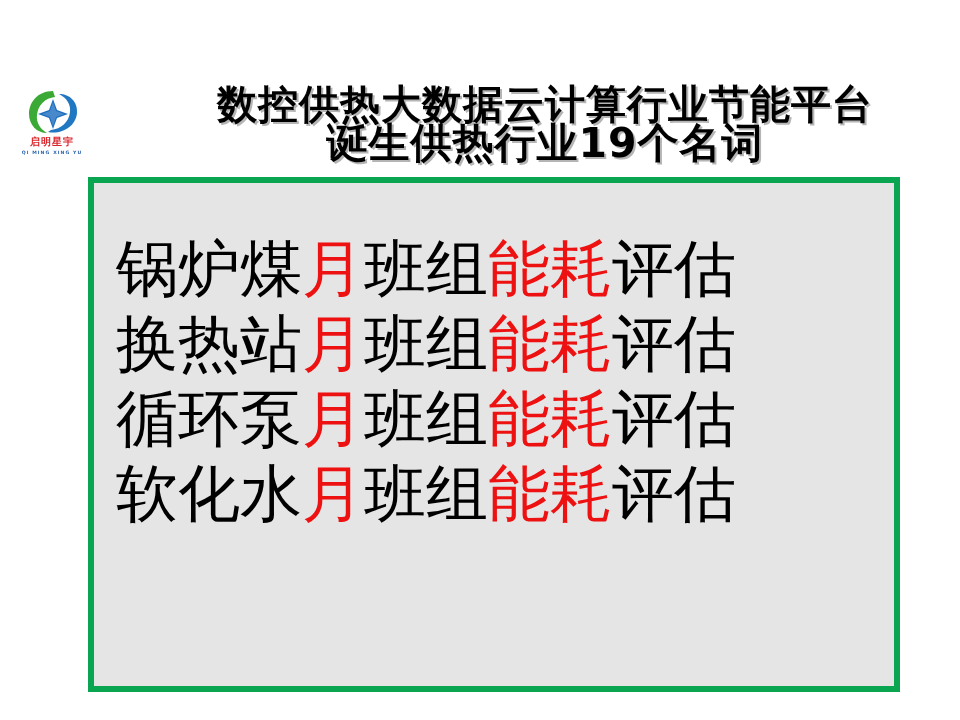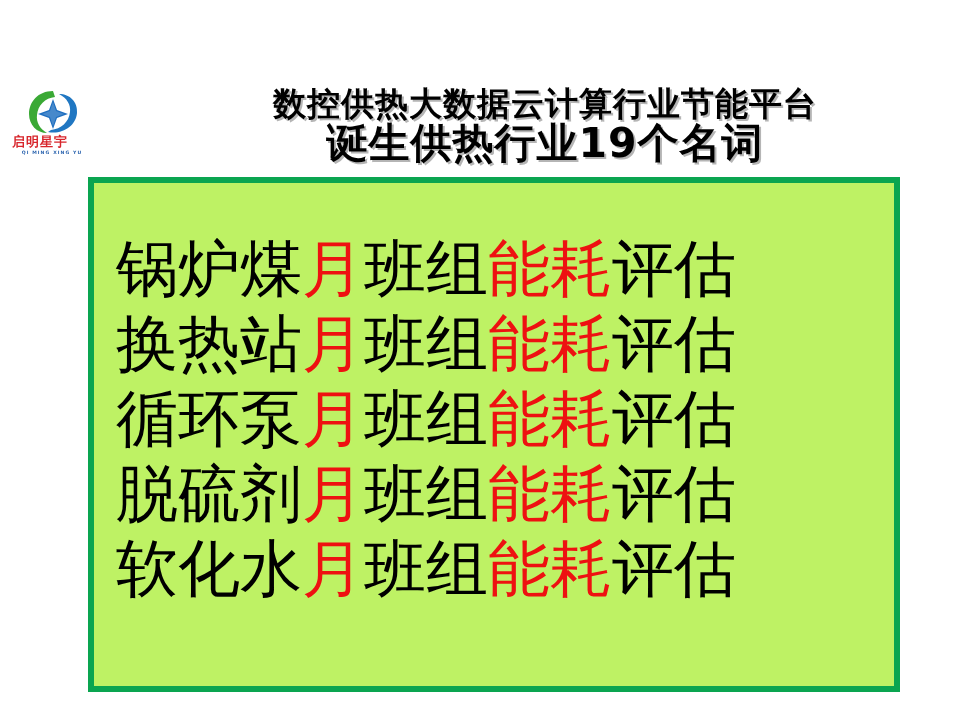--- a/index.html
+++ b/index.html
@@ -35,21 +35,22 @@
     left: 14px;
     top: 0;
     width: 54px;
     height: 48px;
   }
   .logo-name {
     position: absolute;
     left: 0;
     top: 47px;
     width: 80px;
-    font-size: 13px;
+    text-align: center;
+    font-size: 10px;
     font-weight: bold;
     color: #d8262c;
     letter-spacing: 1px;
     line-height: 14px;
     white-space: nowrap;
   }
   .logo-sub {
     position: absolute;
     left: 0;
     top: 62px;
@@ -73,38 +74,38 @@
   }
   .title-line {
     font-family: "DejaVu Sans", "Liberation Sans", sans-serif;
     font-weight: bold;
     color: #000000;
     letter-spacing: 1px;
     white-space: nowrap;
     text-shadow: 2px 2px 0 rgba(120,120,120,0.55);
   }
   .title-line-1 {
-    font-size: 33px;
+    font-size: 40px;
     line-height: 40px;
   }
   .title-line-2 {
     font-size: 41px;
     line-height: 38px;
   }
 
   
   .content-box {
     position: absolute;
     left: 88px;
     top: 177px;
     width: 812px;
     height: 515px;
     border: 6px solid #0aa550;
     box-sizing: border-box;
-    background: #bef264;
+    background: #e5e5e5;
   }
 
   .rows {
     position: absolute;
     left: 22px;
     top: 48px;
     right: 10px;
   }
   .row {
     font-family: "DejaVu Serif", "Liberation Serif", serif;
@@ -136,18 +137,17 @@
   <div class="title-block">
     <div class="title-line title-line-1">数控供热大数据云计算行业节能平台</div>
     <div class="title-line title-line-2">诞生供热行业19个名词</div>
   </div>
 
   <div class="content-box">
     <div class="rows" id="rows-container">
         <div class="row"><span class="seg-black">锅炉煤</span><span class="seg-red">月</span><span class="seg-black">班组</span><span class="seg-red">能耗</span><span class="seg-black">评估</span></div>
         <div class="row"><span class="seg-black">换热站</span><span class="seg-red">月</span><span class="seg-black">班组</span><span class="seg-red">能耗</span><span class="seg-black">评估</span></div>
         <div class="row"><span class="seg-black">循环泵</span><span class="seg-red">月</span><span class="seg-black">班组</span><span class="seg-red">能耗</span><span class="seg-black">评估</span></div>
-        <div class="row"><span class="seg-black">脱硫剂</span><span class="seg-red">月</span><span class="seg-black">班组</span><span class="seg-red">能耗</span><span class="seg-black">评估</span></div>
         <div class="row"><span class="seg-black">软化水</span><span class="seg-red">月</span><span class="seg-black">班组</span><span class="seg-red">能耗</span><span class="seg-black">评估</span></div>
       </div>
   </div>
 
 </div>
 
 </body></html>

